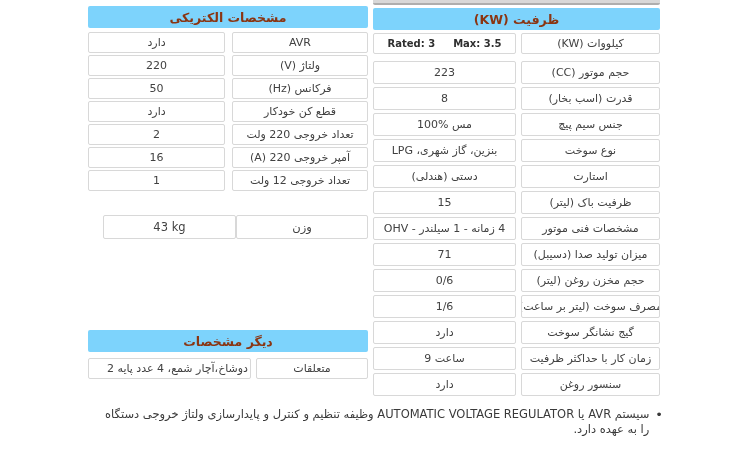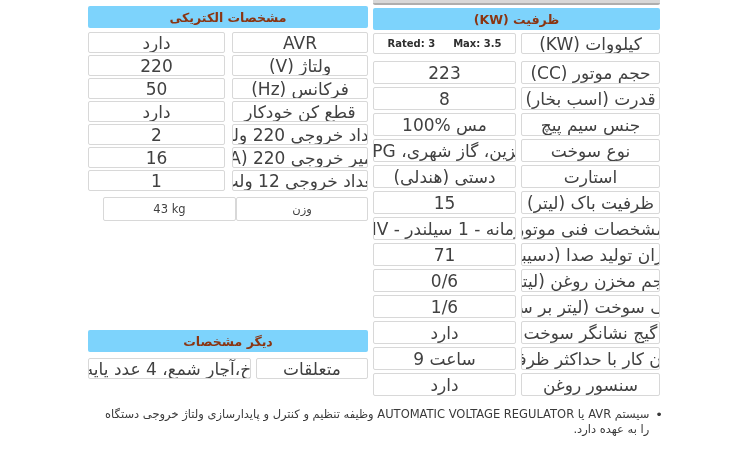--- a/index.html
+++ b/index.html
@@ -14,29 +14,29 @@
     font-weight:bold;font-size:12.5px;direction:rtl;
     display:flex;align-items:center;justify-content:center;
     border-radius:2px;letter-spacing:0;
   }
   .rows{width:100%;}
   .row{display:flex;justify-content:space-between;margin-top:2px;}
   .cell{
     background:#ffffff;border:1px solid #D8D8D8;border-radius:2px;
     box-sizing:border-box;height:21px;
     display:flex;align-items:center;justify-content:center;
-    font-size:17px;color:#414141;padding:0 4px;white-space:nowrap;
+    font-size:11px;color:#414141;padding:0 4px;white-space:nowrap;
     overflow:hidden;
   }
   
   #tbl-electrical{left:88px;top:6px;width:280px;}
   #tbl-electrical .rows{margin-top:4px;}
   #tbl-electrical .cell.value{width:137px;}
   #tbl-electrical .cell.label{width:136px;}
-  #tbl-electrical .row.spaced{margin-top:6px;padding-left:15px;}
+  #tbl-electrical .row.spaced{margin-top:24px;padding-left:15px;}
   #tbl-electrical .row.spaced .cell{height:24px;font-size:11.5px;}
   
   #top-sliver{
     position:absolute;left:373px;top:0;width:287px;height:5px;
     background:#d8d8d8;border-bottom:2px solid #aeaeae;
     box-sizing:border-box;border-radius:0 0 2px 2px;
   }
   
   #tbl-capacity{left:373px;top:8px;width:287px;}
   #tbl-capacity .rows{margin-top:3px;}

